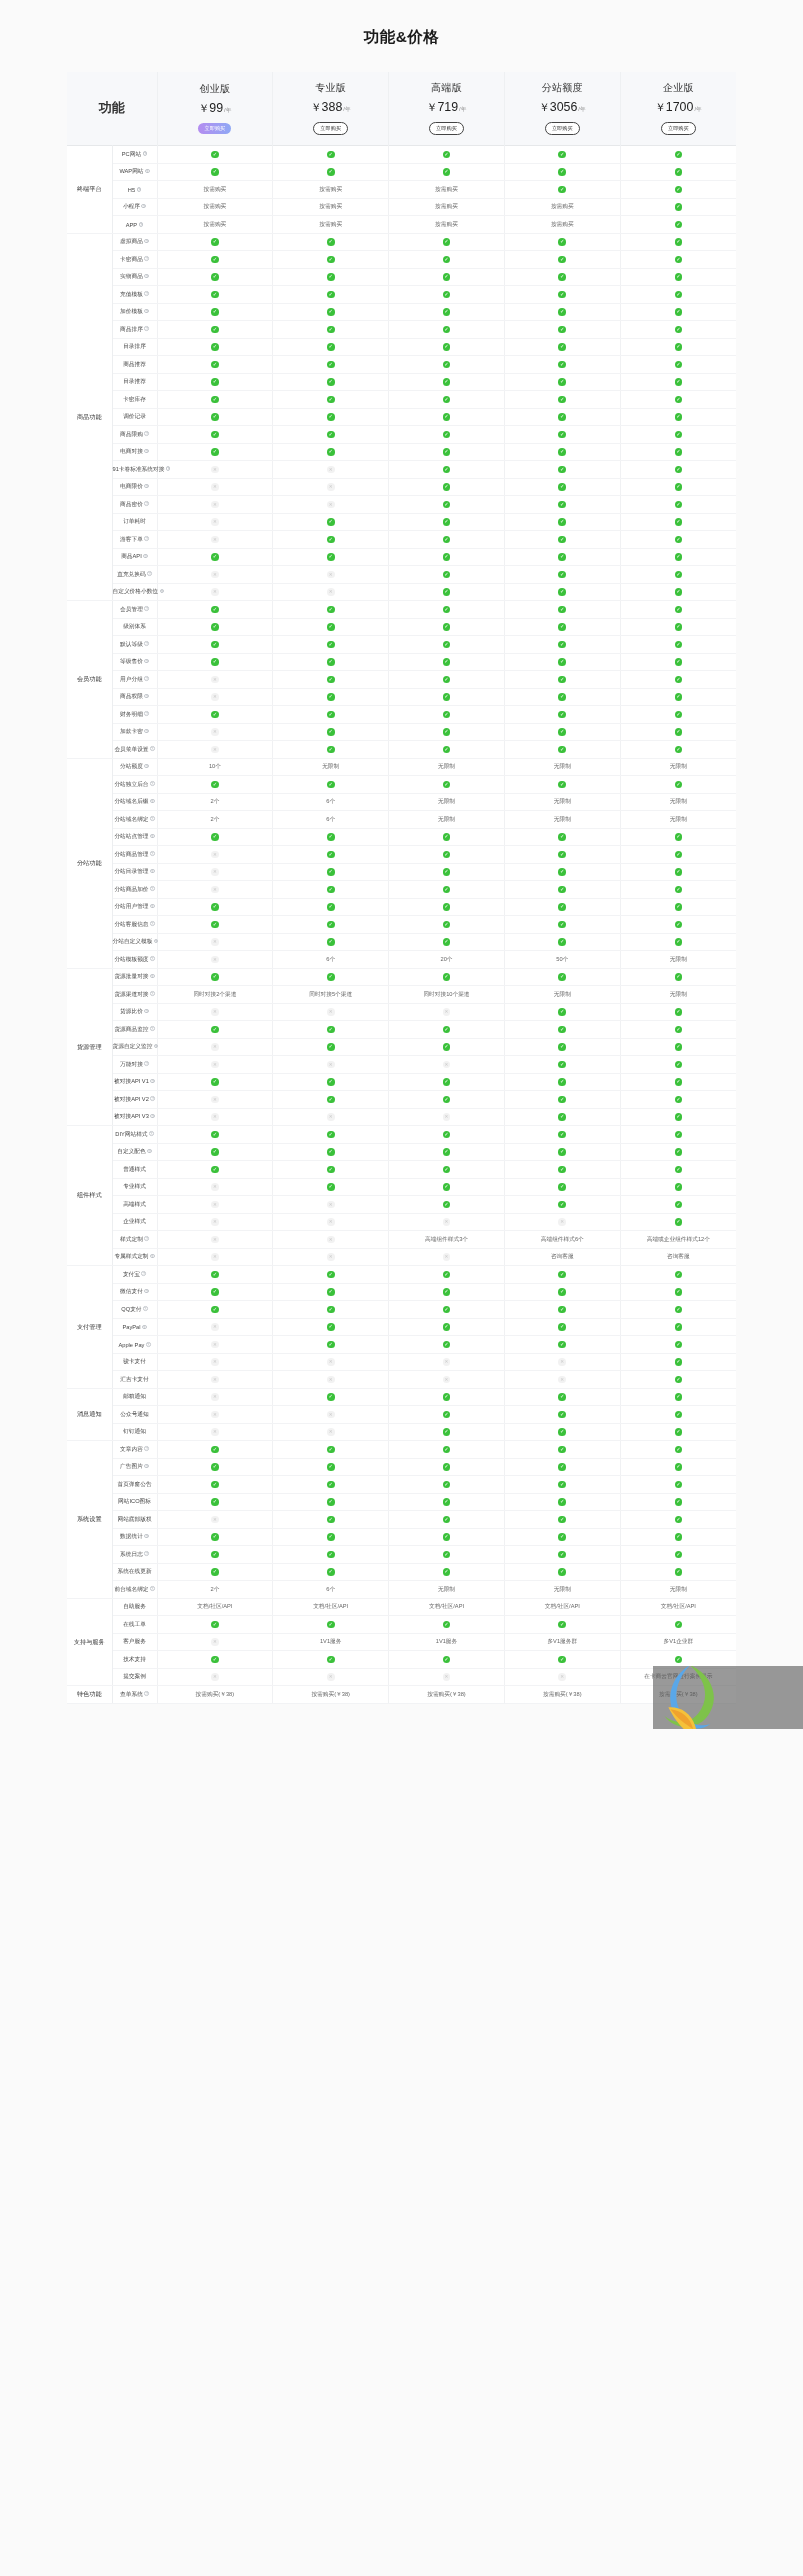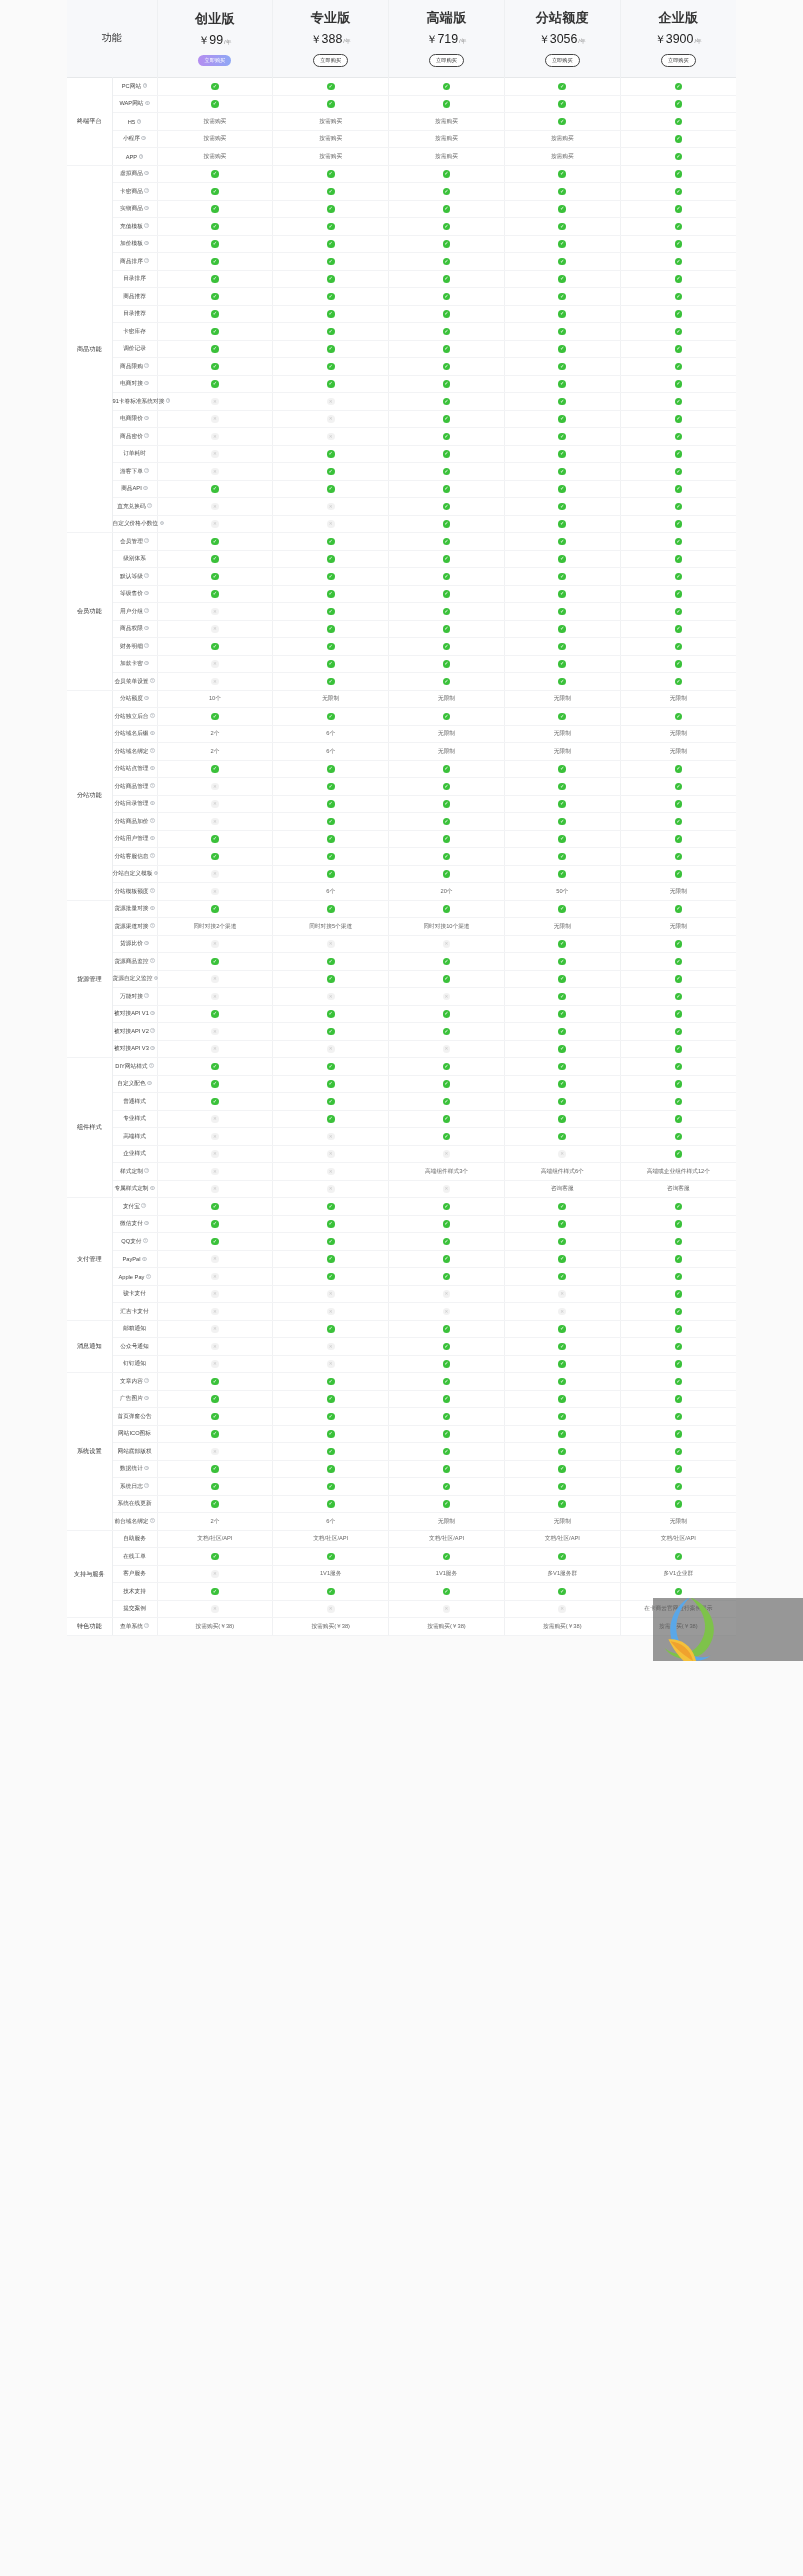--- a/index.html
+++ b/index.html
@@ -35,28 +35,28 @@
   thead th {
     border-right: 0.5px solid #eef0f2;
     padding: 9.3px 2.1px 10.3px 2.1px;
     vertical-align: middle;
     font-weight: normal;
     background: #f7f8fa;
   }
   thead th:last-child { border-right: none; }
   th.col-feature {
     width: 90px;
+    font-size: 13px;
+    color: #333;
+    font-weight: bold;
+  }
+  .plan-name {
     font-size: 10px;
     color: #333;
     font-weight: normal;
-  }
-  .plan-name {
-    font-size: 13px;
-    color: #333;
-    font-weight: bold;
     margin-bottom: 5.2px;
     letter-spacing: 0.3px;
   }
   .plan-price {
     font-size: 12.4px;
     color: #222;
     font-weight: normal;
     margin-bottom: 6.2px;
     white-space: nowrap;
   }
@@ -143,31 +143,32 @@
     overflow: hidden;
     pointer-events: none;
   }
   .overlay svg { position: absolute; left: 4.1px; top: -4.1px; }
 </style>
 </head>
 <body>
 
 <div class="page">
 
+  <h1 class="page-title">功能&amp;价格</h1>
 
   <div class="table-wrap">
     <table class="cmp">
       <thead>
         <tr>
           <th class="col-feature" colspan="2">功能</th>
           <th id="ph0"><div class="plan-name">创业版</div><div class="plan-price"><span class="cur">￥</span><span class="amt">99</span><span class="per">/年</span></div><span class="buy-btn primary">立即购买</span></th>
           <th id="ph1"><div class="plan-name">专业版</div><div class="plan-price"><span class="cur">￥</span><span class="amt">388</span><span class="per">/年</span></div><span class="buy-btn">立即购买</span></th>
           <th id="ph2"><div class="plan-name">高端版</div><div class="plan-price"><span class="cur">￥</span><span class="amt">719</span><span class="per">/年</span></div><span class="buy-btn">立即购买</span></th>
           <th id="ph3"><div class="plan-name">分站额度</div><div class="plan-price"><span class="cur">￥</span><span class="amt">3056</span><span class="per">/年</span></div><span class="buy-btn">立即购买</span></th>
-          <th id="ph4"><div class="plan-name">企业版</div><div class="plan-price"><span class="cur">￥</span><span class="amt">3900</span><span class="per">/年</span></div><span class="buy-btn">立即购买</span></th>
+          <th id="ph4"><div class="plan-name">企业版</div><div class="plan-price"><span class="cur">￥</span><span class="amt">1700</span><span class="per">/年</span></div><span class="buy-btn">立即购买</span></th>
         </tr>
       </thead>
       <tbody id="tbody">
           <tr class="sec-start">
             <td class="group" rowspan="5">终端平台</td>
             <td class="featname"><span>PC网站</span><span class="q-icon">?</span></td>
             <td><span class="mark yes">✓</span></td>
             <td><span class="mark yes">✓</span></td>
             <td><span class="mark yes">✓</span></td>
             <td><span class="mark yes">✓</span></td>

